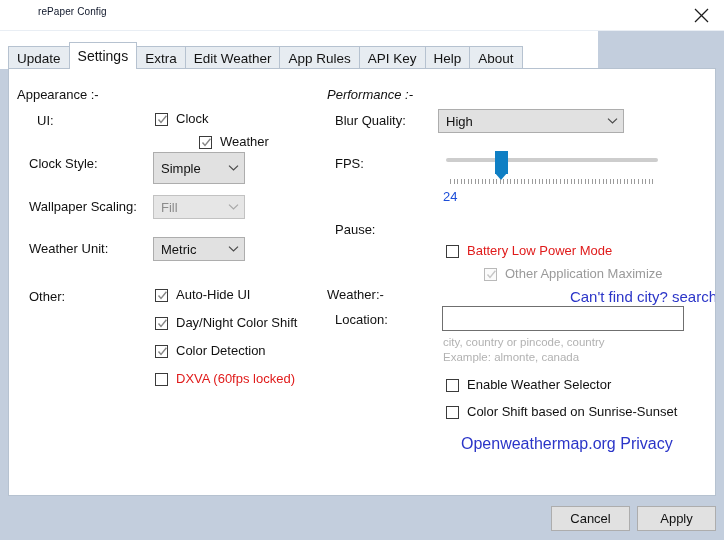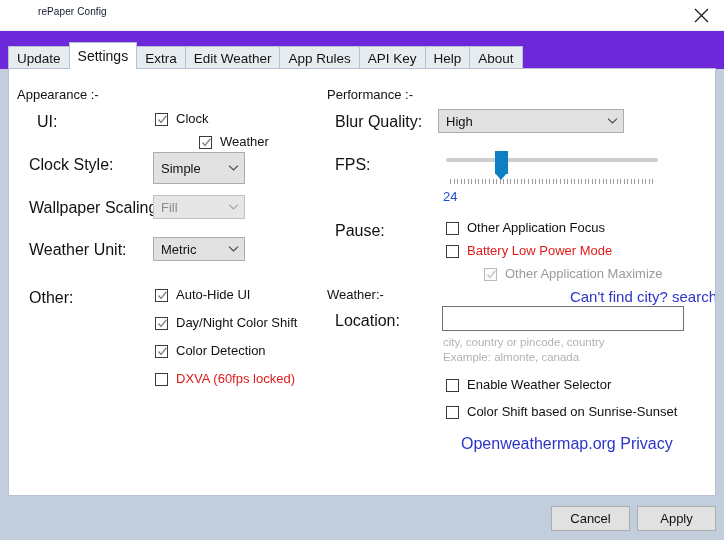--- a/index.html
+++ b/index.html
@@ -56,23 +56,23 @@
     align-items: center;
     justify-content: center;
     cursor: default;
   }
   .close-btn svg { display: block; }
 
   
   .tabstrip {
     position: absolute;
     left: 0; top: 31px;
-    width: 724px;
+    width: 598px;
     height: 38px;
-    background: #6d28d9;
+    background: #ffffff;
   }
   .tabs {
     position: absolute;
     left: 8px;
     bottom: 0;
     display: flex;
     align-items: flex-end;
     height: 38px;
   }
   .tab {
@@ -114,21 +114,21 @@
 
   
   .section-title {
     position: absolute;
     font-size: 13px;
     color: #111;
     white-space: nowrap;
   }
   .field-label {
     position: absolute;
-    font-size: 16px;
+    font-size: 13px;
     color: #111;
     white-space: nowrap;
   }
 
   
   .cbrow {
     position: absolute;
     display: flex;
     align-items: flex-end;
     white-space: nowrap;
@@ -402,21 +402,21 @@
           </svg>
       </span>
       <span class="cblabel">Color Detection</span>
     </div>
 
     <div class="cbrow" style="left:146px; top:302px;">
       <span class="cbox"></span>
       <span class="cblabel red">DXVA (60fps locked)</span>
     </div>
 
-    <div class="section-title" style="left:318px; top:18px;">Performance :-</div>
+    <div class="section-title" style="left:318px; top:18px;font-style:italic;">Performance :-</div>
 
     <div class="field-label" style="left:326px; top:44px;">Blur Quality:</div>
     <div class="combo" style="left:429px; top:40px; width:186px; height:24px;">
       <span class="ctext">High</span>
       <span class="carat">
         <svg width="11" height="8" viewBox="0 0 11 8">
             <polyline points="1,1.6 5.5,6 10,1.6" fill="none" stroke="#4a4a4a" stroke-width="1.2"></polyline>
           </svg>
       </span>
     </div>
@@ -484,24 +484,20 @@
         <i></i>
         <i></i>
         <i></i>
         <i></i>
         <i></i>
       </div>
     <div class="slider-value" style="left:434px; top:120px;">24</div>
 
     <div class="field-label" style="left:326px; top:153px;">Pause:</div>
 
-    <div class="cbrow" style="left:437px; top:151px;">
-      <span class="cbox"></span>
-      <span class="cblabel">Other Application Focus</span>
-    </div>
 
     <div class="cbrow" style="left:437px; top:174px;">
       <span class="cbox"></span>
       <span class="cblabel red">Battery Low Power Mode</span>
     </div>
 
     <div class="cbrow" style="left:437px; top:197px;padding-left:38px;">
       <span class="cbox disabled">
         <svg class="tick" viewBox="0 0 11 11">
             <polyline points="1.5,5.5 4,8.4 9.4,1.8" fill="none" stroke="#c6c6c6" stroke-width="1.4"></polyline>

